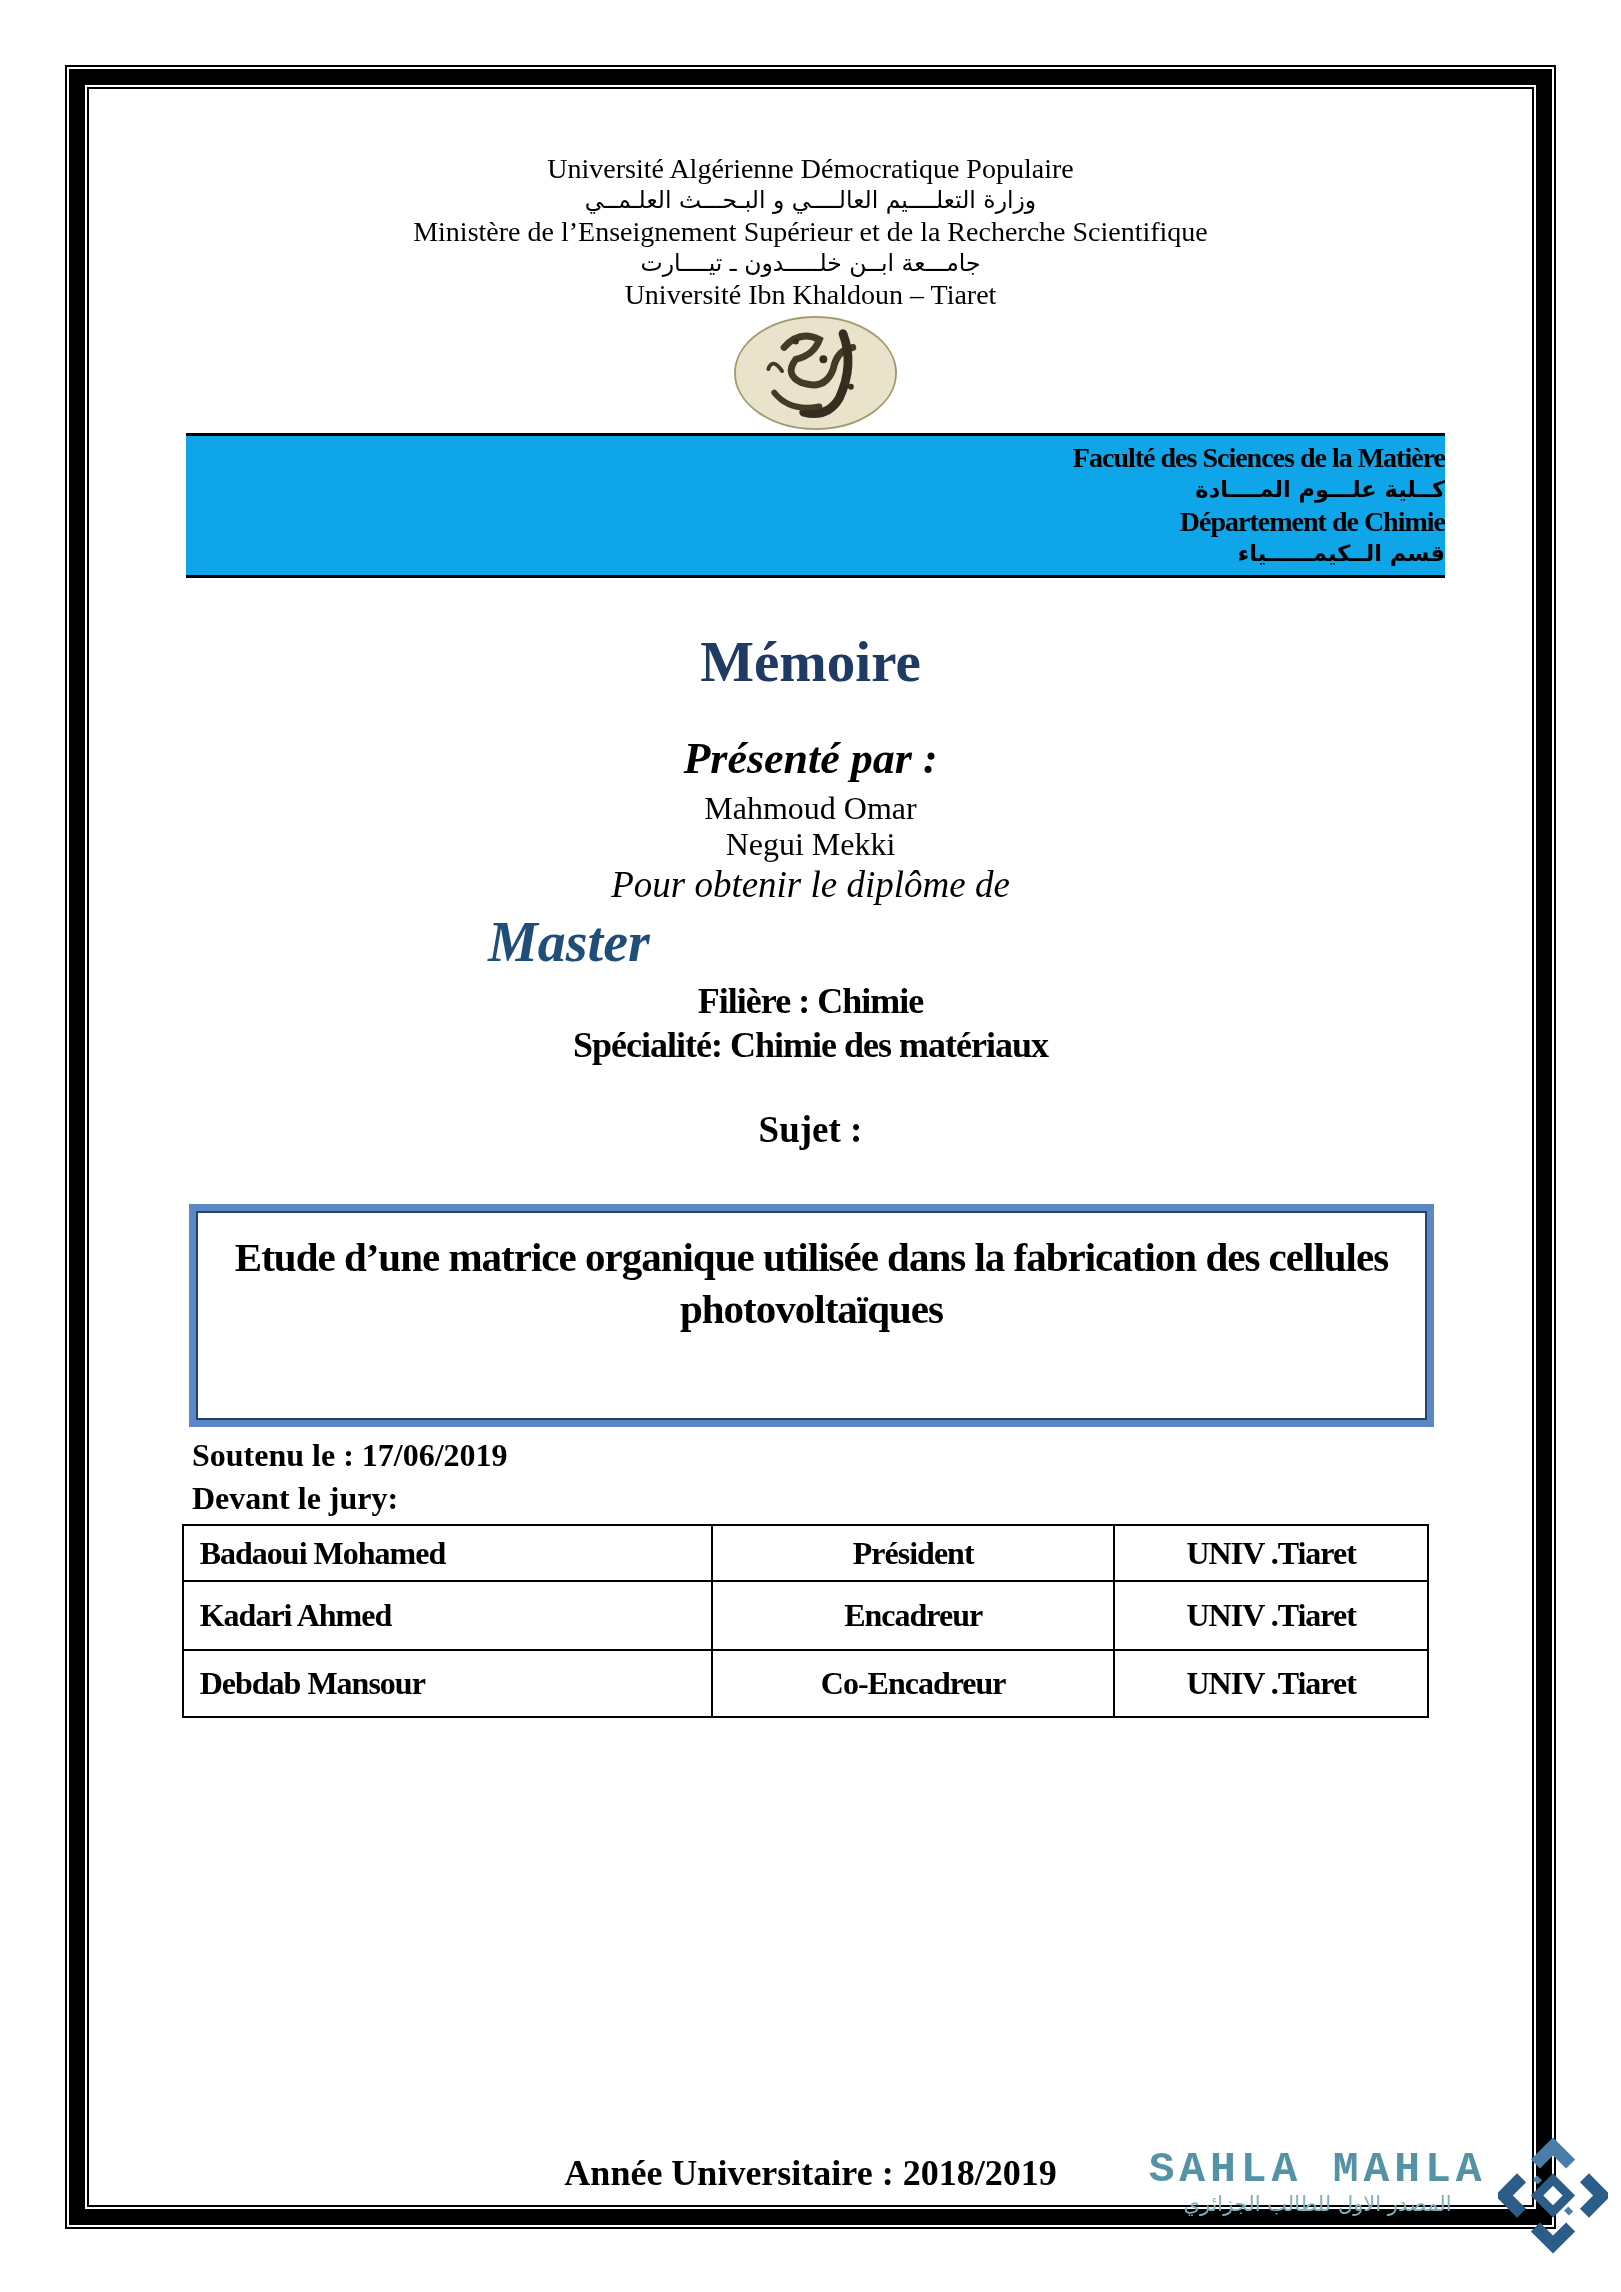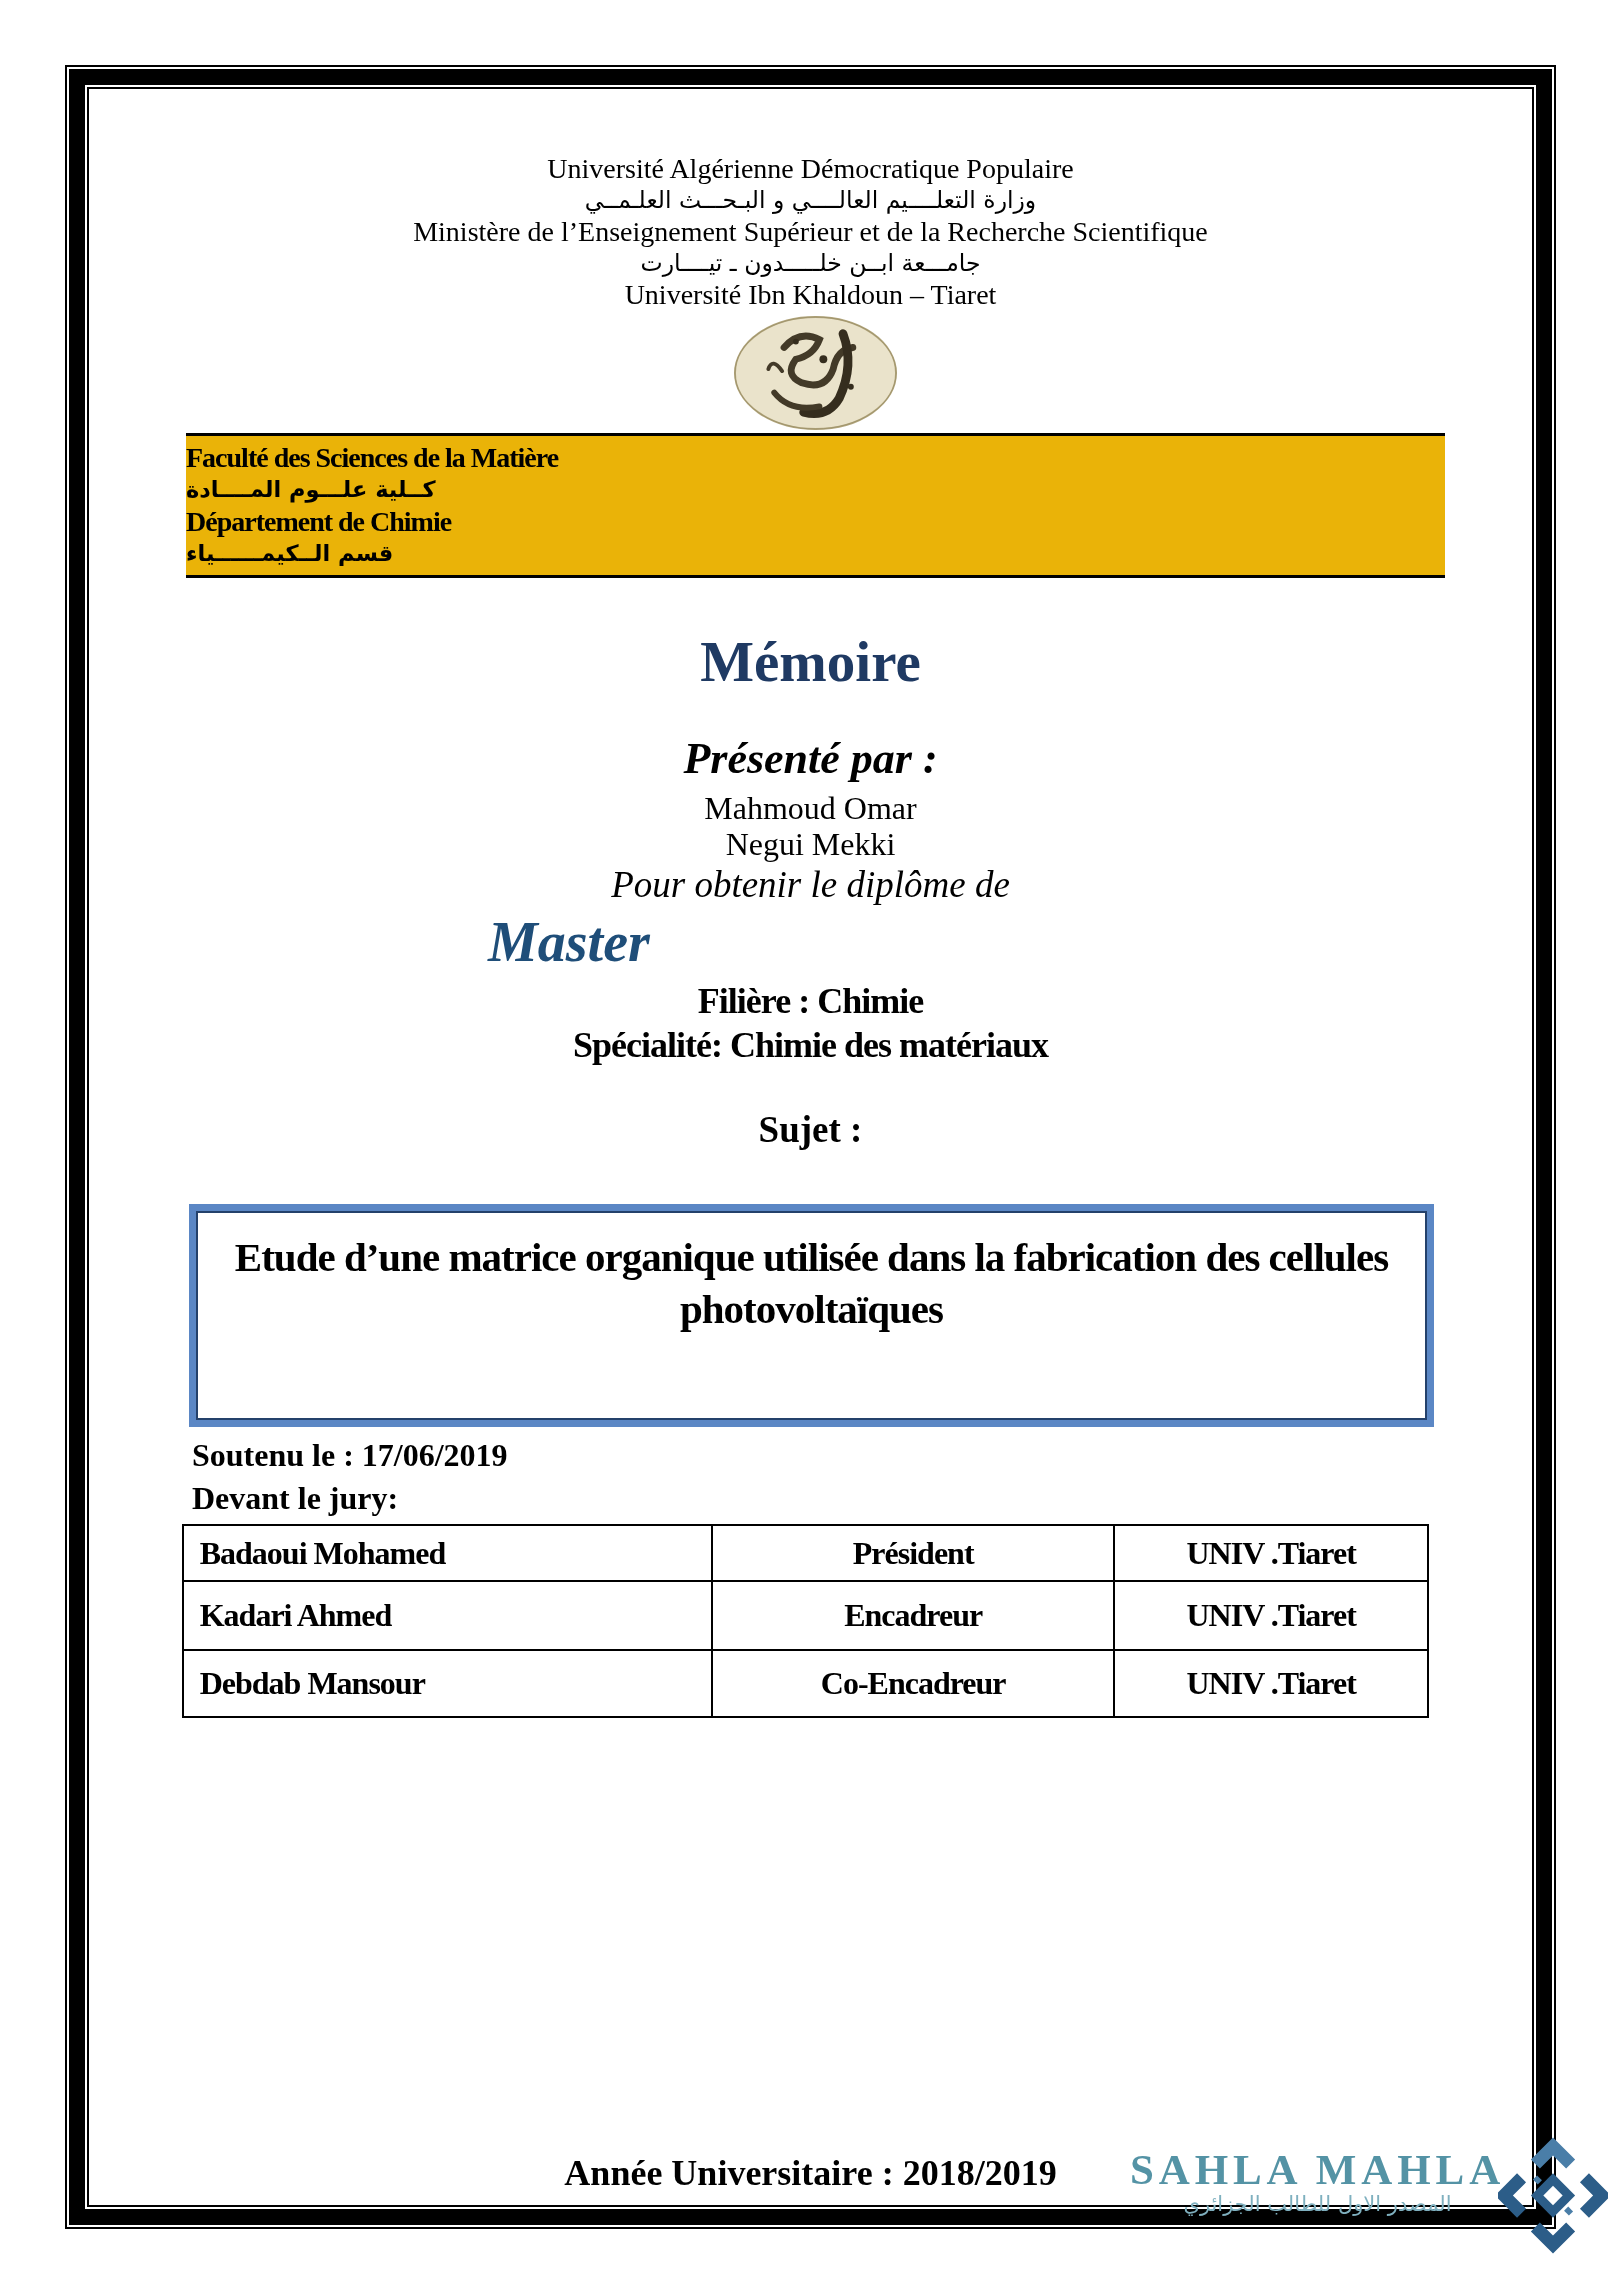--- a/index.html
+++ b/index.html
@@ -17,23 +17,23 @@
 
   
   .header{top:153px;line-height:32px;font-size:28px;}
   .header .ar{font-family:"DejaVu Sans",sans-serif;font-size:23.5px;line-height:31px;}
 
   
   .seal{top:314px;left:733px;width:165px;height:118px;}
 
   
   .band{
-    top:433px;left:186px;right:176px;background:#eab308;
+    top:433px;left:186px;right:176px;background:#0ea5e9;
     border-top:3.9px solid #000;border-bottom:3.9px solid #000;
-    text-align:left;padding:4.9px 0 5.9px 0;
+    text-align:right;padding:4.9px 0 5.9px 0;
   }
   .band .fr{font-weight:bold;font-size:28px;line-height:33px;letter-spacing:-1px;}
   .band .ar{font-family:"DejaVu Sans",sans-serif;font-weight:bold;font-size:22.5px;line-height:31px;}
 
   
   .memoire{top:629px;font-size:57px;font-weight:bold;color:#1f3a63;}
   .presente{top:733px;font-size:44px;font-weight:bold;font-style:italic;}
   .author1{top:790px;font-size:32px;}
   .author2{top:826px;font-size:32px;}
   .diploma{top:863px;font-size:37px;font-style:italic;}
@@ -71,21 +71,21 @@
   .jury tr.r2 td{height:55px;}
   .jury tr.r3 td{height:67px;}
   .jury tr.r4 td{height:65px;}
 
   
   .year{top:2152px;font-size:36px;font-weight:bold;}
 
   
   .wm-brand{
     top:2145px;left:1129px;width:377px;text-align:center;z-index:6;
-    font-family:Liberation Serif, serif;font-weight:bold;
+    font-family:Liberation Mono, monospace;font-weight:bold;
     font-size:43px;letter-spacing:4.9px;color:#5493a5;
   }
   .wm-tagline{
     top:2192px;left:1129px;width:377px;text-align:center;z-index:6;
     font-family:"DejaVu Sans",sans-serif;font-size:21px;color:#7fb0bf;
   }
   .wm-logo{top:2129px;left:1498px;width:110px;height:133px;z-index:7;}
 </style>
 </head>
 <body>

